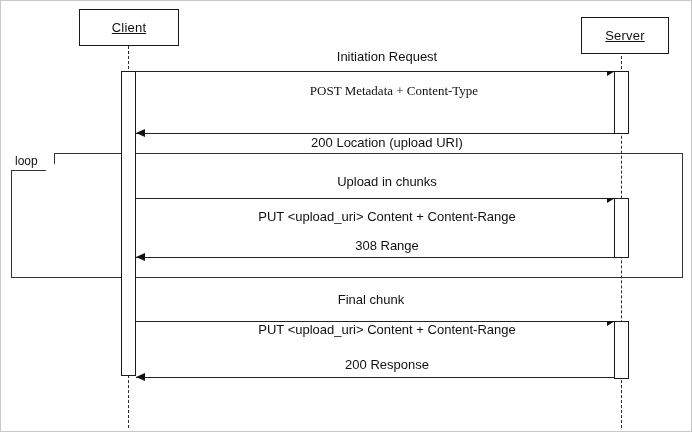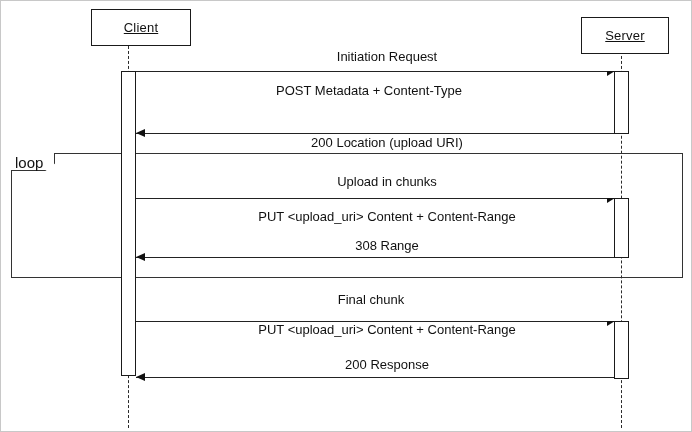--- a/index.html
+++ b/index.html
@@ -87,39 +87,39 @@
     border:1.3px solid #333;
     border-top:none;border-left:none;
     background:#ffffff;
     box-sizing:border-box;
     
     clip-path:polygon(0 0,100% 0,100% 58%,78% 100%,0 100%);
   }
   .fragment-tab .tab-label{
     position:absolute;
     left:4px;top:1px;
-    font-size:15px;
+    font-size:12px;
     color:#111;
     white-space:nowrap;
   }
 </style>
 </head>
 <body>
 
 <div id="canvas">
 
   <div class="fragment" style="left:10px;top:152px;width:672px;height:125px;"></div>
   <div class="fragment-tab" style="left:10px;top:152px;width:44px;height:18px;">
     <span class="tab-label">loop</span>
   </div>
 
   <div class="lifeline" style="left:127px;top:45px;height:382px;"></div>
   <div class="lifeline" style="left:620px;top:45px;height:382px;"></div>
 
-  <div class="head" style="left:78px;top:8px;width:100px;height:37px;margin-left:12px;">
+  <div class="head" style="left:78px;top:8px;width:100px;height:37px;">
     <span class="label">Client</span>
   </div>
   <div class="head" style="left:580px;top:16px;width:88px;height:37px;">
     <span class="label">Server</span>
   </div>
 
   <div class="msgline" style="left:135px;top:70px;width:479px;"></div>
   <div class="arrowhead rightopen" style="left:606px;top:70px;"></div>
 
   <div class="msgline" style="left:135px;top:132px;width:479px;"></div>
@@ -139,20 +139,20 @@
 
   <div class="activation" style="left:120px;top:70px;width:15px;height:305px;"></div>
   <div class="activation" style="left:613px;top:70px;width:15px;height:63px;"></div>
   <div class="activation" style="left:613px;top:197px;width:15px;height:60px;"></div>
   <div class="activation" style="left:613px;top:320px;width:15px;height:58px;"></div>
 
   <div class="caption" style="left:186px;top:49px;width:400px;">Initiation Request</div>
   <div class="caption" style="left:186px;top:174px;width:400px;">Upload in chunks</div>
   <div class="caption" style="left:170px;top:292px;width:400px;">Final chunk</div>
 
-  <div class="caption" style="left:168px;top:83px;width:400px;">POST Metadata + Content-Type</div>
+  <div class="caption" style="left:193px;top:83px;width:400px;font-family:Liberation Serif, serif;">POST Metadata + Content-Type</div>
   <div class="caption" style="left:186px;top:119px;width:400px;margin-top:16px;">200 Location (upload URI)</div>
   <div class="caption" style="left:166px;top:209px;width:440px;">PUT &lt;upload_uri&gt; Content + Content-Range</div>
   <div class="caption" style="left:186px;top:238px;width:400px;">308 Range</div>
   <div class="caption" style="left:166px;top:322px;width:440px;">PUT &lt;upload_uri&gt; Content + Content-Range</div>
   <div class="caption" style="left:186px;top:357px;width:400px;">200 Response</div>
 
 </div>
 
 </body></html>

